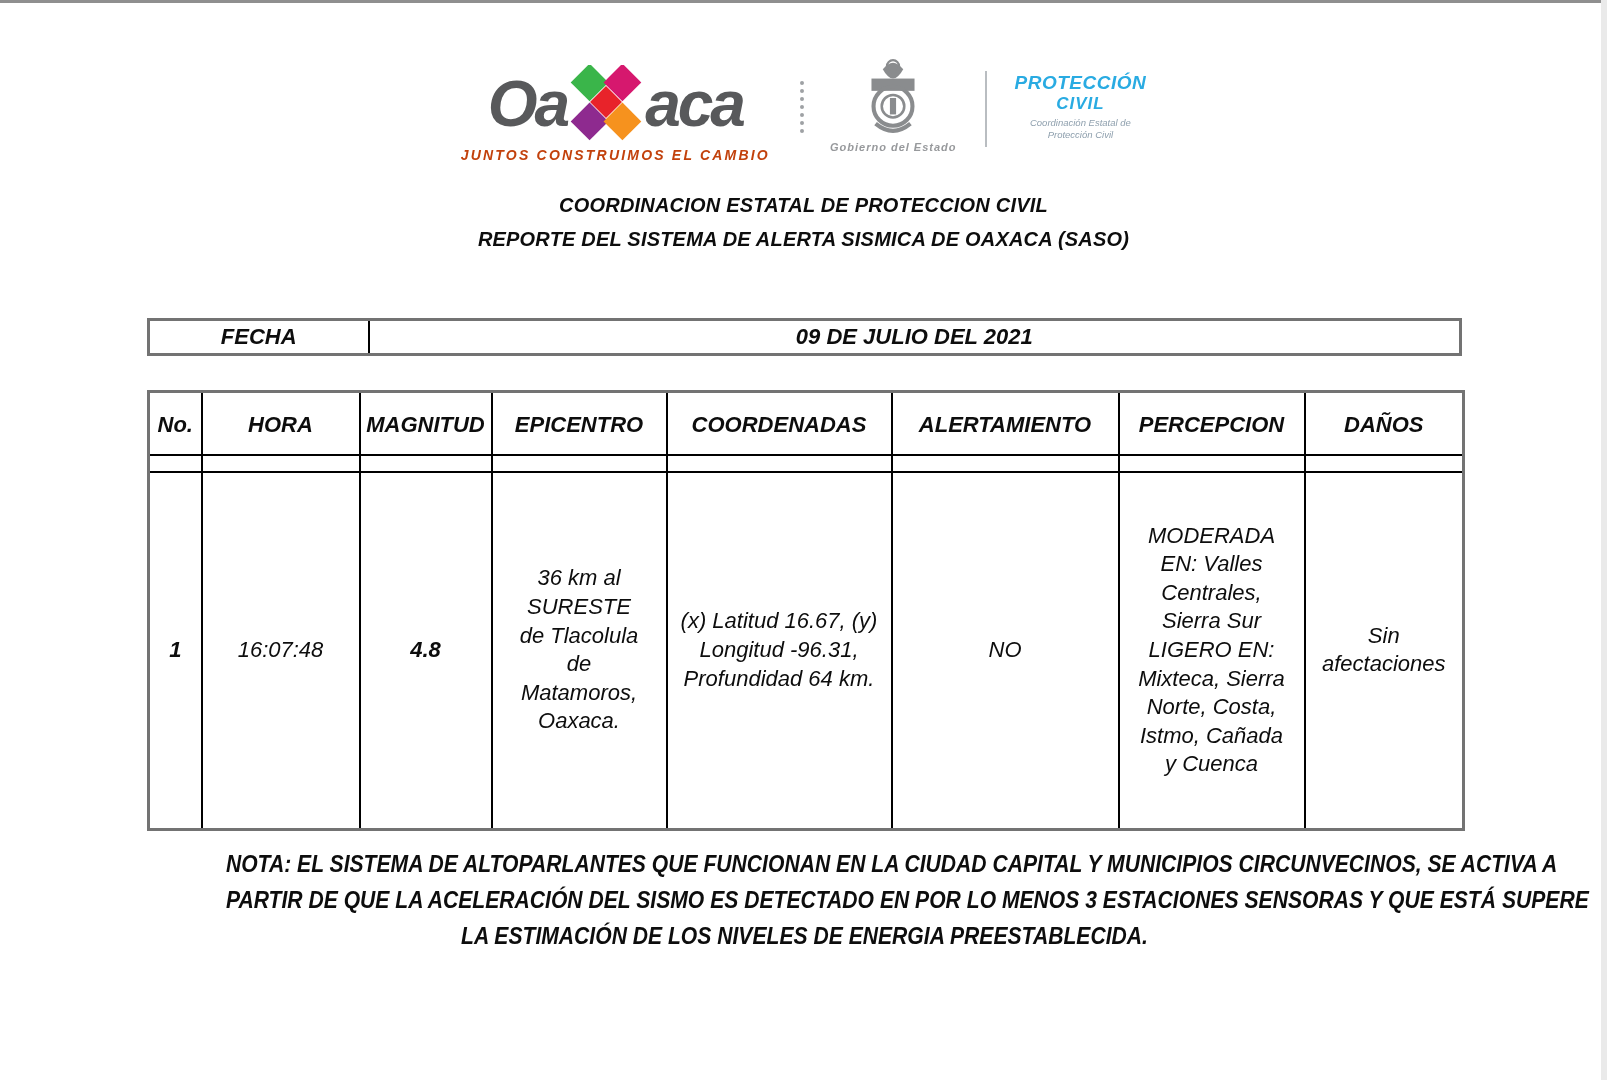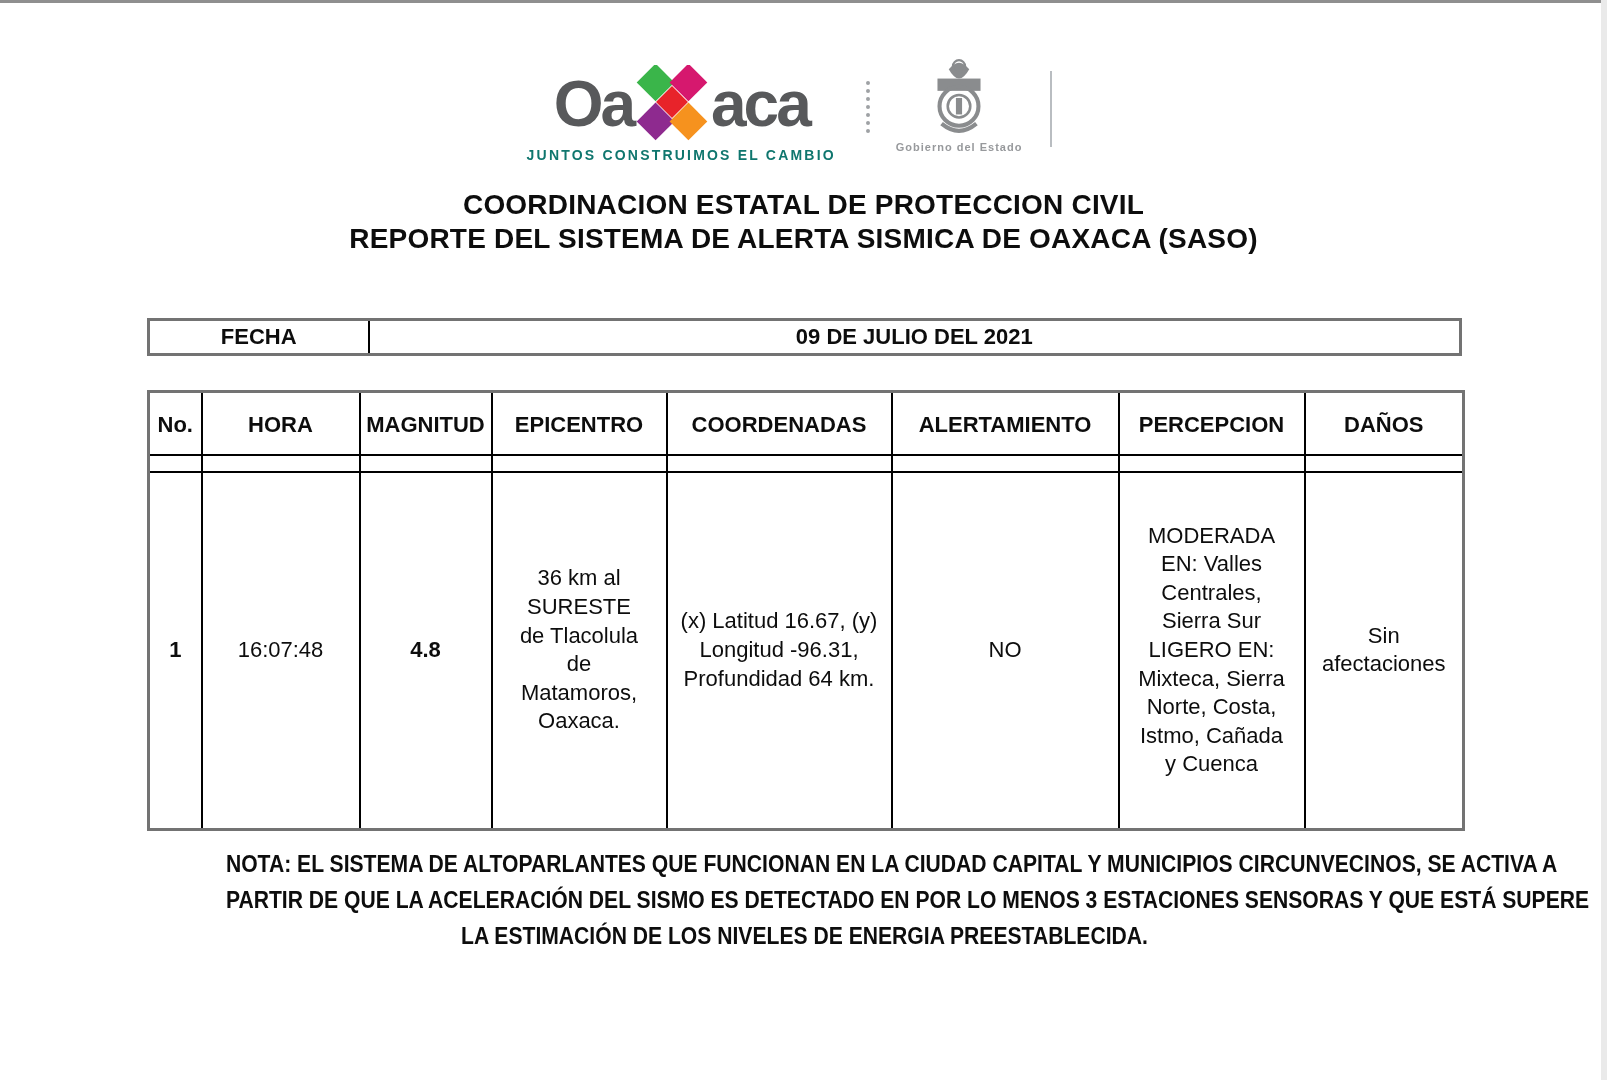--- a/index.html
+++ b/index.html
@@ -5,20 +5,21 @@
   * { margin: 0; padding: 0; box-sizing: border-box; }
   html, body { background: #ffffff; }
   body { font-family: "Liberation Sans", sans-serif; color: #111; }
 
   .page {
     position: relative;
     width: 1607px;
     height: 1080px;
     background: #ffffff;
     overflow: hidden;
+    font-style: italic;
   }
   .edge-top {
     position: absolute; top: 0; left: 0; width: 100%; height: 3px;
     background: #8f8f8f;
   }
   .edge-right {
     position: absolute; top: 0; right: 0; width: 6px; height: 100%;
     background: #eaeaea;
   }
 
@@ -31,21 +32,21 @@
 
   .oaxaca-logo { display: flex; flex-direction: column; align-items: center; }
   .oaxaca-word {
     display: flex; align-items: center;
     font-weight: bold; font-size: 64px; letter-spacing: -3px; color: #58595b;
     line-height: 1;
   }
   .oaxaca-x { width: 74px; height: 78px; margin: 0 2px; }
   .oaxaca-tagline {
     margin-top: 4px;
-    font-weight: bold; font-size: 14px; letter-spacing: 2.2px; color: #0f766e;
+    font-weight: bold; font-size: 14px; letter-spacing: 2.2px; color: #c2410c;
     white-space: nowrap;
   }
 
   .sep-dotted {
     height: 52px; width: 0;
     border-left: 4px dotted #9ea1a4;
     margin: 0 26px 14px 30px;
   }
   .sep-solid {
     height: 76px; width: 2px;
@@ -58,21 +59,21 @@
   .seal-caption { margin-top: 3px; font-size: 11px; color: #97999c; letter-spacing: 1px; font-weight: bold; white-space: nowrap; }
 
   .pc-block { display: flex; flex-direction: column; align-items: center; margin-bottom: 14px; }
   .pc-title-1 { font-weight: bold; font-size: 19px; letter-spacing: 0.5px; color: #29abe2; line-height: 1.15; }
   .pc-title-2 { font-weight: bold; font-size: 17px; letter-spacing: 1px; color: #29abe2; line-height: 1.15; }
   .pc-sub { font-size: 9.5px; color: #8fa0ae; line-height: 1.25; margin-top: 3px; text-align: center; }
 
   
   .doc-title {
     position: absolute; top: 188px; left: 0; width: 100%;
-    text-align: center; font-weight: bold; font-size: 28px; line-height: 34px;
+    text-align: center; font-weight: bold; font-size: 20px; line-height: 34px;
     color: #0d0d0d; letter-spacing: 0.2px;
   }
 
   
   .tbl-wrap { position: absolute; left: 147px; width: 1315px; }
   table { border-collapse: collapse; table-layout: fixed; width: 1315px; background: #fff; }
   .fecha-table { height: 38px; }
   .fecha-table, .report-table { border: 3px solid #737373; }
   .fecha-table td, .report-table td, .report-table th { border: 2px solid #000; }
 
@@ -146,20 +147,28 @@
           <circle cx="40" cy="49" r="19" fill="none" stroke="#8a8c8e" stroke-width="4"></circle>
           <circle cx="40" cy="49" r="11" fill="none" stroke="#8a8c8e" stroke-width="2.5"></circle>
           <rect x="37" y="41" width="6" height="16" fill="#8a8c8e"></rect>
           <path d="M23 66 q17 14 34 0" fill="none" stroke="#8a8c8e" stroke-width="4"></path>
         </svg>
         <div class="seal-caption">Gobierno del Estado</div>
       </div>
 
       <div class="sep-solid"></div>
 
+      <div class="pc-block">
+        <div class="pc-title-1">PROTECCIÓN</div>
+        <div class="pc-title-2">CIVIL</div>
+        <div class="pc-sub">
+          <div>Coordinación Estatal de</div>
+          <div>Protección Civil</div>
+        </div>
+      </div>
 
     </div>
   </div>
 
   <div class="doc-title">
     <div>COORDINACION ESTATAL DE PROTECCION CIVIL</div>
     <div>REPORTE DEL SISTEMA DE ALERTA SISMICA DE OAXACA (SASO)</div>
   </div>
 
   <div class="tbl-wrap" style="top: 318px;">

